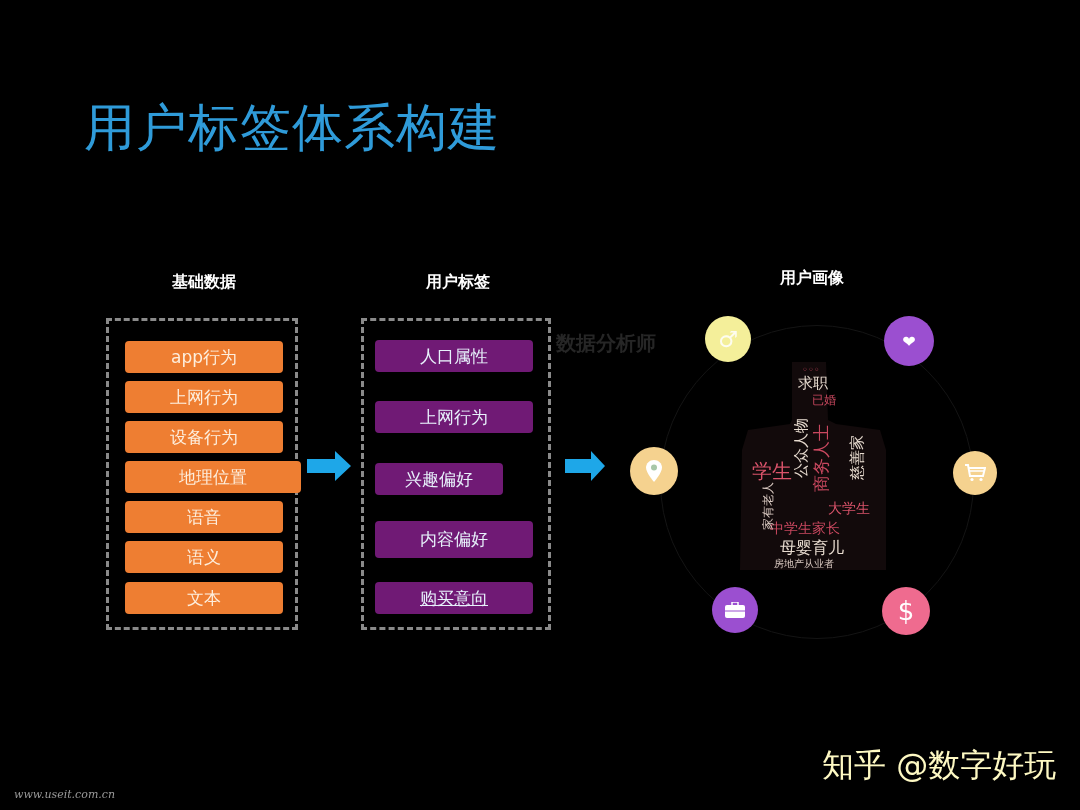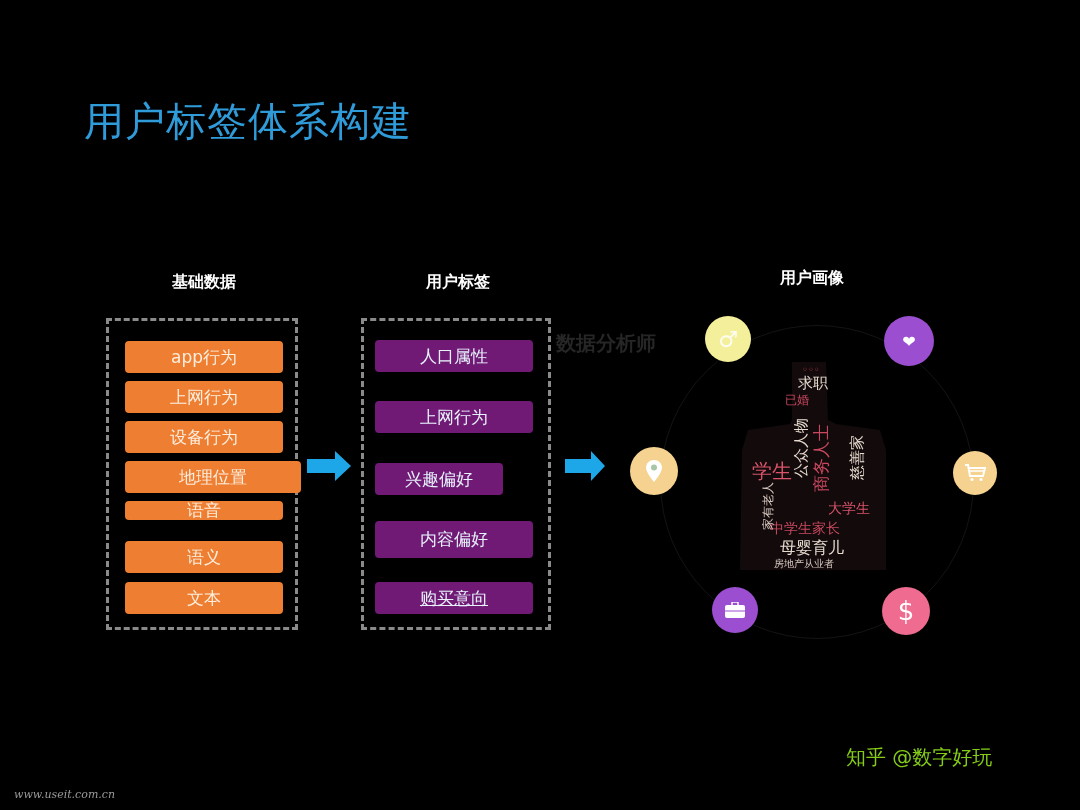--- a/index.html
+++ b/index.html
@@ -3,21 +3,21 @@
 <meta charset="utf-8">
 <style>
   html, body { margin: 0; padding: 0; }
   body {
     width: 1080px; height: 810px; background: #000;
     position: relative; overflow: hidden;
     font-family: "DejaVu Sans", "Liberation Sans", sans-serif;
   }
   .title {
     position: absolute; left: 84px; top: 94px;
-    font-size: 40px; color: #2f9bd9; letter-spacing: 1px;
+    font-size: 51px; color: #2f9bd9; letter-spacing: 1px;
     font-weight: normal;
   }
   .col-head {
     position: absolute; color: #fff; font-weight: bold; font-size: 16px;
     text-align: center; width: 200px;
   }
   .dash-box {
     position: absolute; border: 3px dashed #8a8a8a; box-sizing: border-box;
   }
   .pill {
@@ -38,39 +38,39 @@
   }
   .icon-circle {
     position: absolute; border-radius: 50%;
     display: flex; align-items: center; justify-content: center;
   }
   .cloud {
     position: absolute; left: 740px; top: 360px; width: 150px; height: 210px;
   }
   .cloud span { position: absolute; white-space: nowrap; }
   .footer-zh {
-    position: absolute; left: 822px; top: 744px; color: #84cc16; font-size: 20px; margin-left: 24px;
+    position: absolute; left: 822px; top: 744px; color: #fef9c3; font-size: 32px;
   }
   .footer-url {
     position: absolute; left: 14px; top: 788px; color: #9a9a9a;
     font-size: 11px; font-style: italic; font-family: "DejaVu Serif", serif;
   }
 </style>
 </head>
 <body>
 
 <div class="title">用户标签体系构建</div>
 
 <div class="col-head" style="left:104px; top:272px;">基础数据</div>
 <div class="dash-box" style="left:106px; top:318px; width:192px; height:312px;"></div>
 <div class="pill orange" style="left:125px; top:341px; width:158px; height:32px;">app行为</div>
 <div class="pill orange" style="left:125px; top:381px; width:158px; height:32px;">上网行为</div>
 <div class="pill orange" style="left:125px; top:421px; width:158px; height:32px;">设备行为</div>
 <div class="pill orange" style="left:125px; top:461px; width:176px; height:32px;">地理位置</div>
-<div class="pill orange" style="left:125px; top:501px; width:158px; height:19px;text-align:right;">语音</div>
+<div class="pill orange" style="left:125px; top:501px; width:158px; height:32px;text-align:right;">语音</div>
 <div class="pill orange" style="left:125px; top:541px; width:158px; height:32px;">语义</div>
 <div class="pill orange" style="left:125px; top:582px; width:158px; height:32px;">文本</div>
 
 <svg class="arrow" style="left:307px; top:451px;" width="46" height="30">
   <polygon points="0,8 28,8 28,0 44,15 28,30 28,22 0,22" fill="#1ea7e8"></polygon>
 </svg>
 
 <div class="col-head" style="left:358px; top:272px;">用户标签</div>
 <div class="dash-box" style="left:361px; top:318px; width:190px; height:312px;"></div>
 <div class="watermark" style="left:556px;">数据分析师</div>
@@ -86,21 +86,21 @@
 
 <div class="col-head" style="left:712px; top:268px;">用户画像</div>
 <div class="ring"></div>
 
 <div class="cloud">
   <svg width="150" height="210" style="position:absolute;left:0;top:0;">
     <path d="M52,2 L86,2 L88,60 L96,64 L140,70 L146,90 L146,210 L0,210 L2,90 L8,70 L50,64 L52,60 Z" fill="#120a0b"></path>
   </svg>
   <span style="left:62px; top:4px; font-size:10px; color:#c9485f;">◦◦◦</span>
   <span style="left:58px; top:14px; font-size:15px; color:#e8dcd0;">求职</span>
-  <span style="left:45px; top:32px; font-size:12px; color:#c9485f;">已婚</span>
+  <span style="left:72px; top:32px; font-size:12px; color:#c9485f;">已婚</span>
   <span style="left:12px; top:98px; font-size:20px; color:#d9536a;">学生</span>
   <span style="left:52px; top:118px; font-size:15px; color:#e8dcd0; transform:rotate(-90deg); transform-origin:left top;">公众人物</span>
   <span style="left:70px; top:132px; font-size:17px; color:#c9485f; transform:rotate(-90deg); transform-origin:left top;">商务人士</span>
   <span style="left:108px; top:120px; font-size:15px; color:#e8dcd0; transform:rotate(-90deg); transform-origin:left top;">慈善家</span>
   <span style="left:88px; top:140px; font-size:14px; color:#d9536a;">大学生</span>
   <span style="left:30px; top:160px; font-size:14px; color:#c9485f;text-align:right;">中学生家长</span>
   <span style="left:40px; top:178px; font-size:16px; color:#e8dcd0;">母婴育儿</span>
   <span style="left:34px; top:197px; font-size:10px; color:#d8c8c0;">房地产从业者</span>
   <span style="left:20px; top:100px; font-size:12px; color:#d8c8c0; transform:rotate(-90deg); transform-origin:left top; top:170px;">家有老人</span>
 </div>

